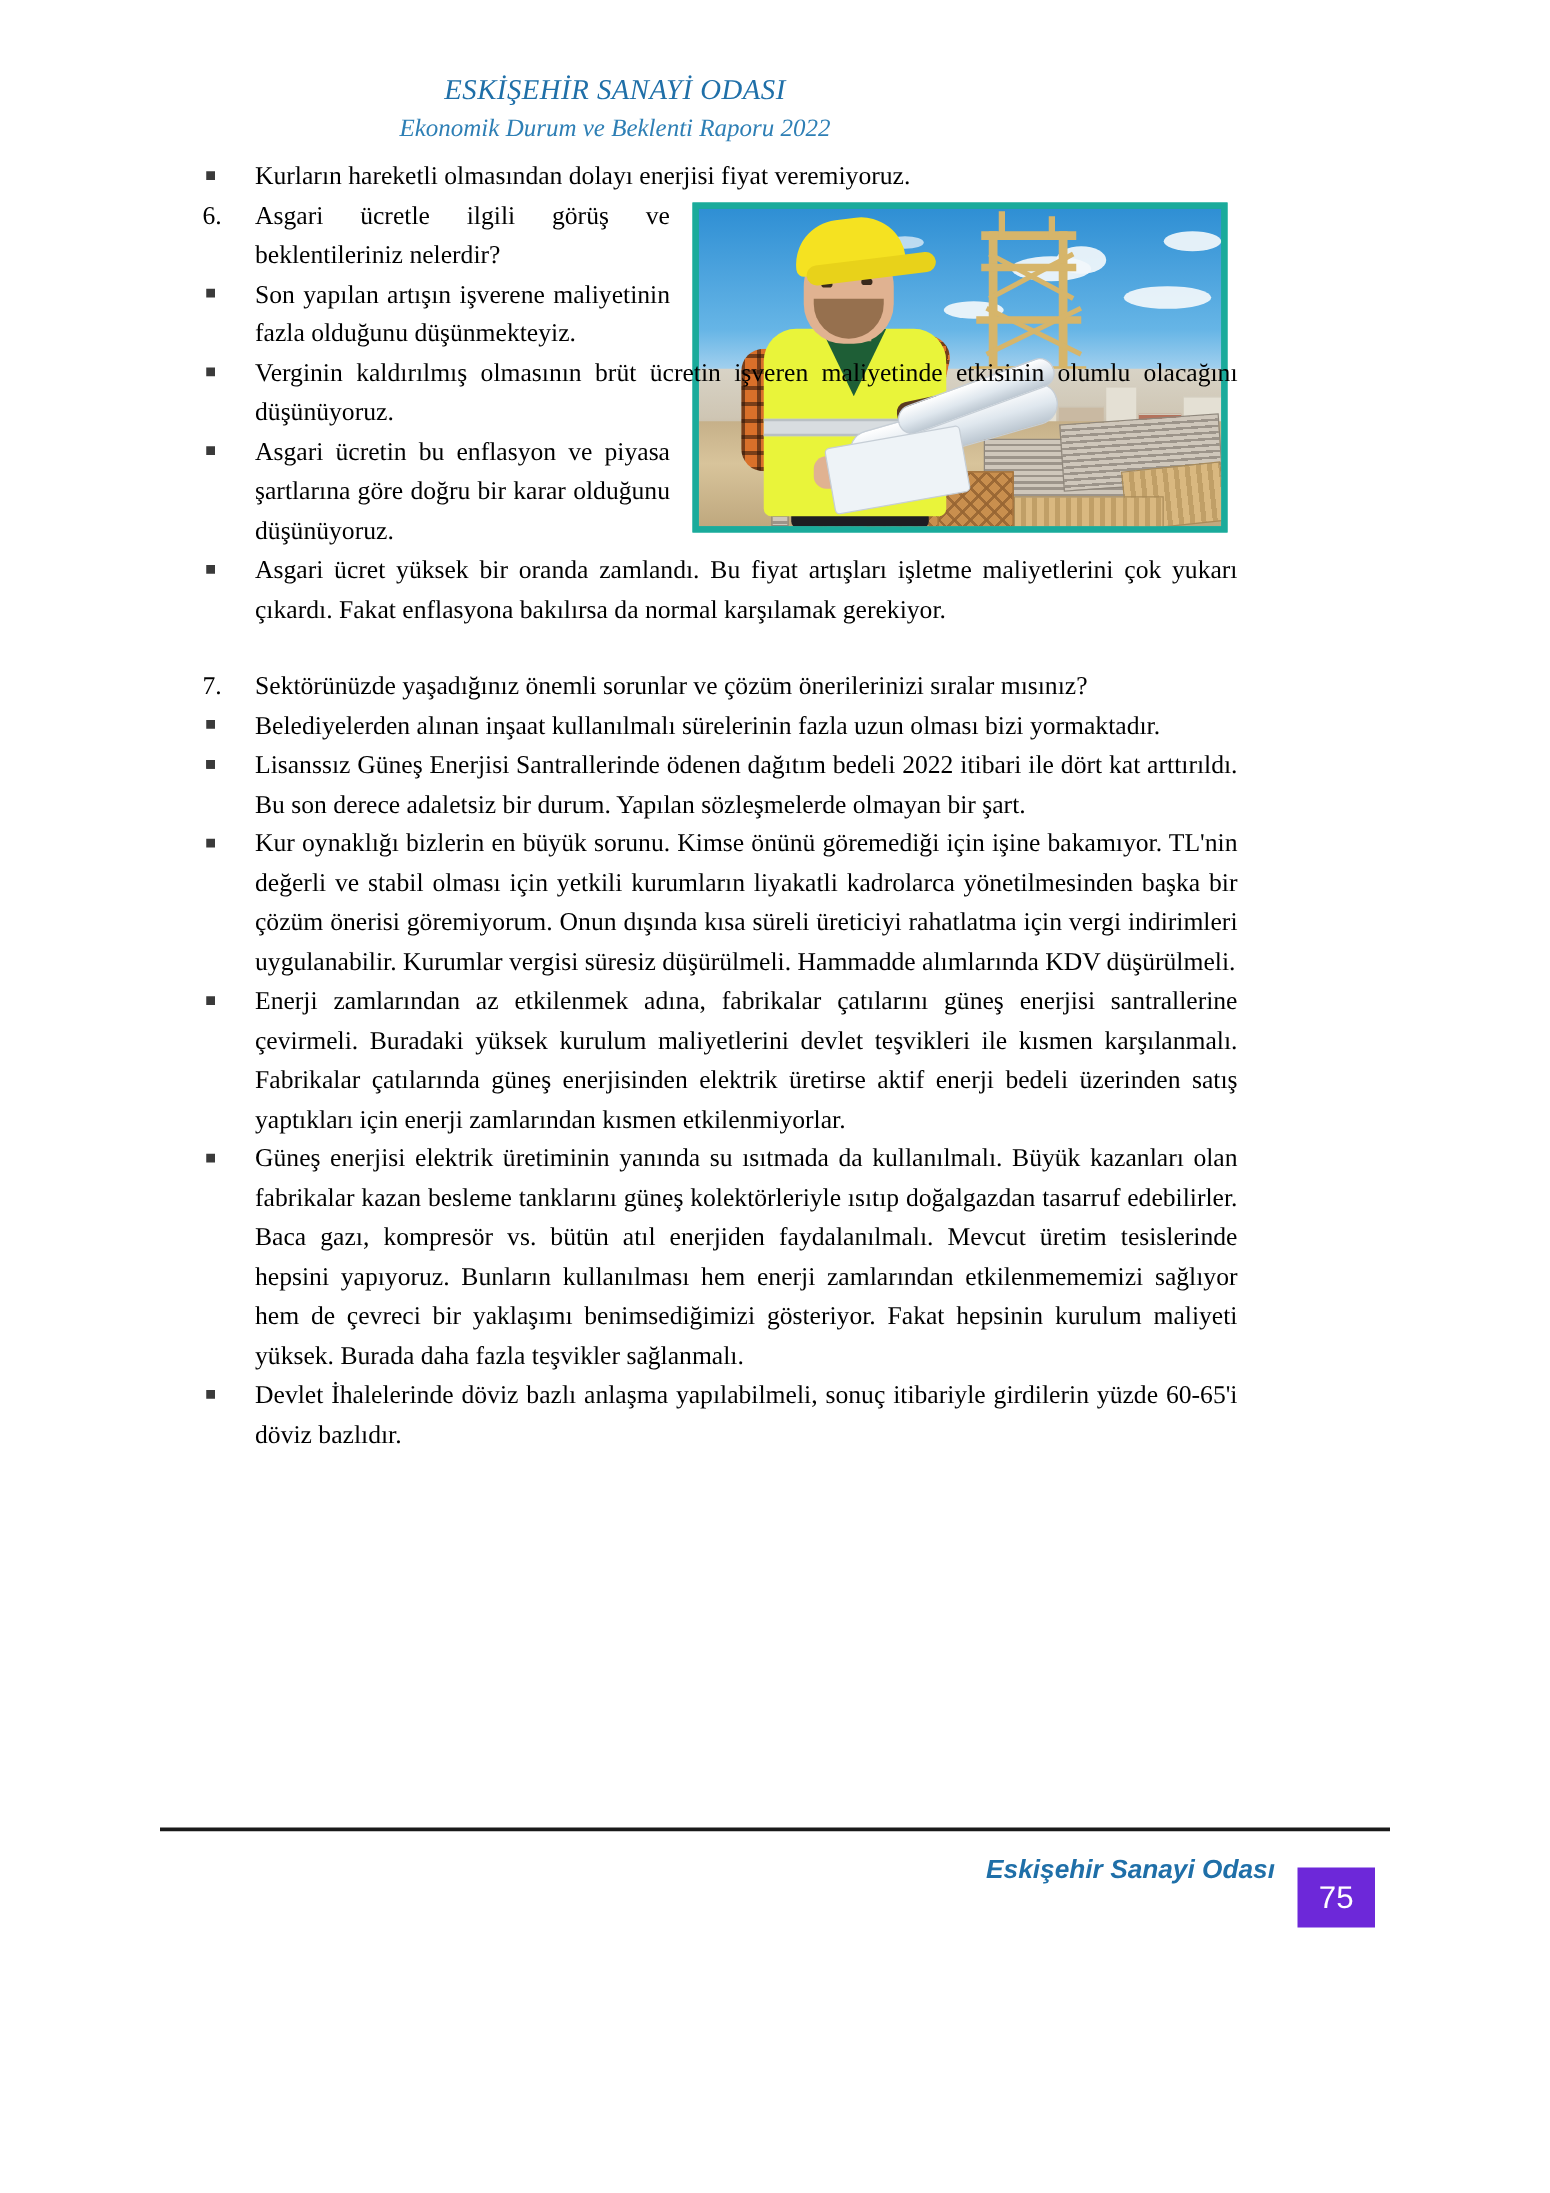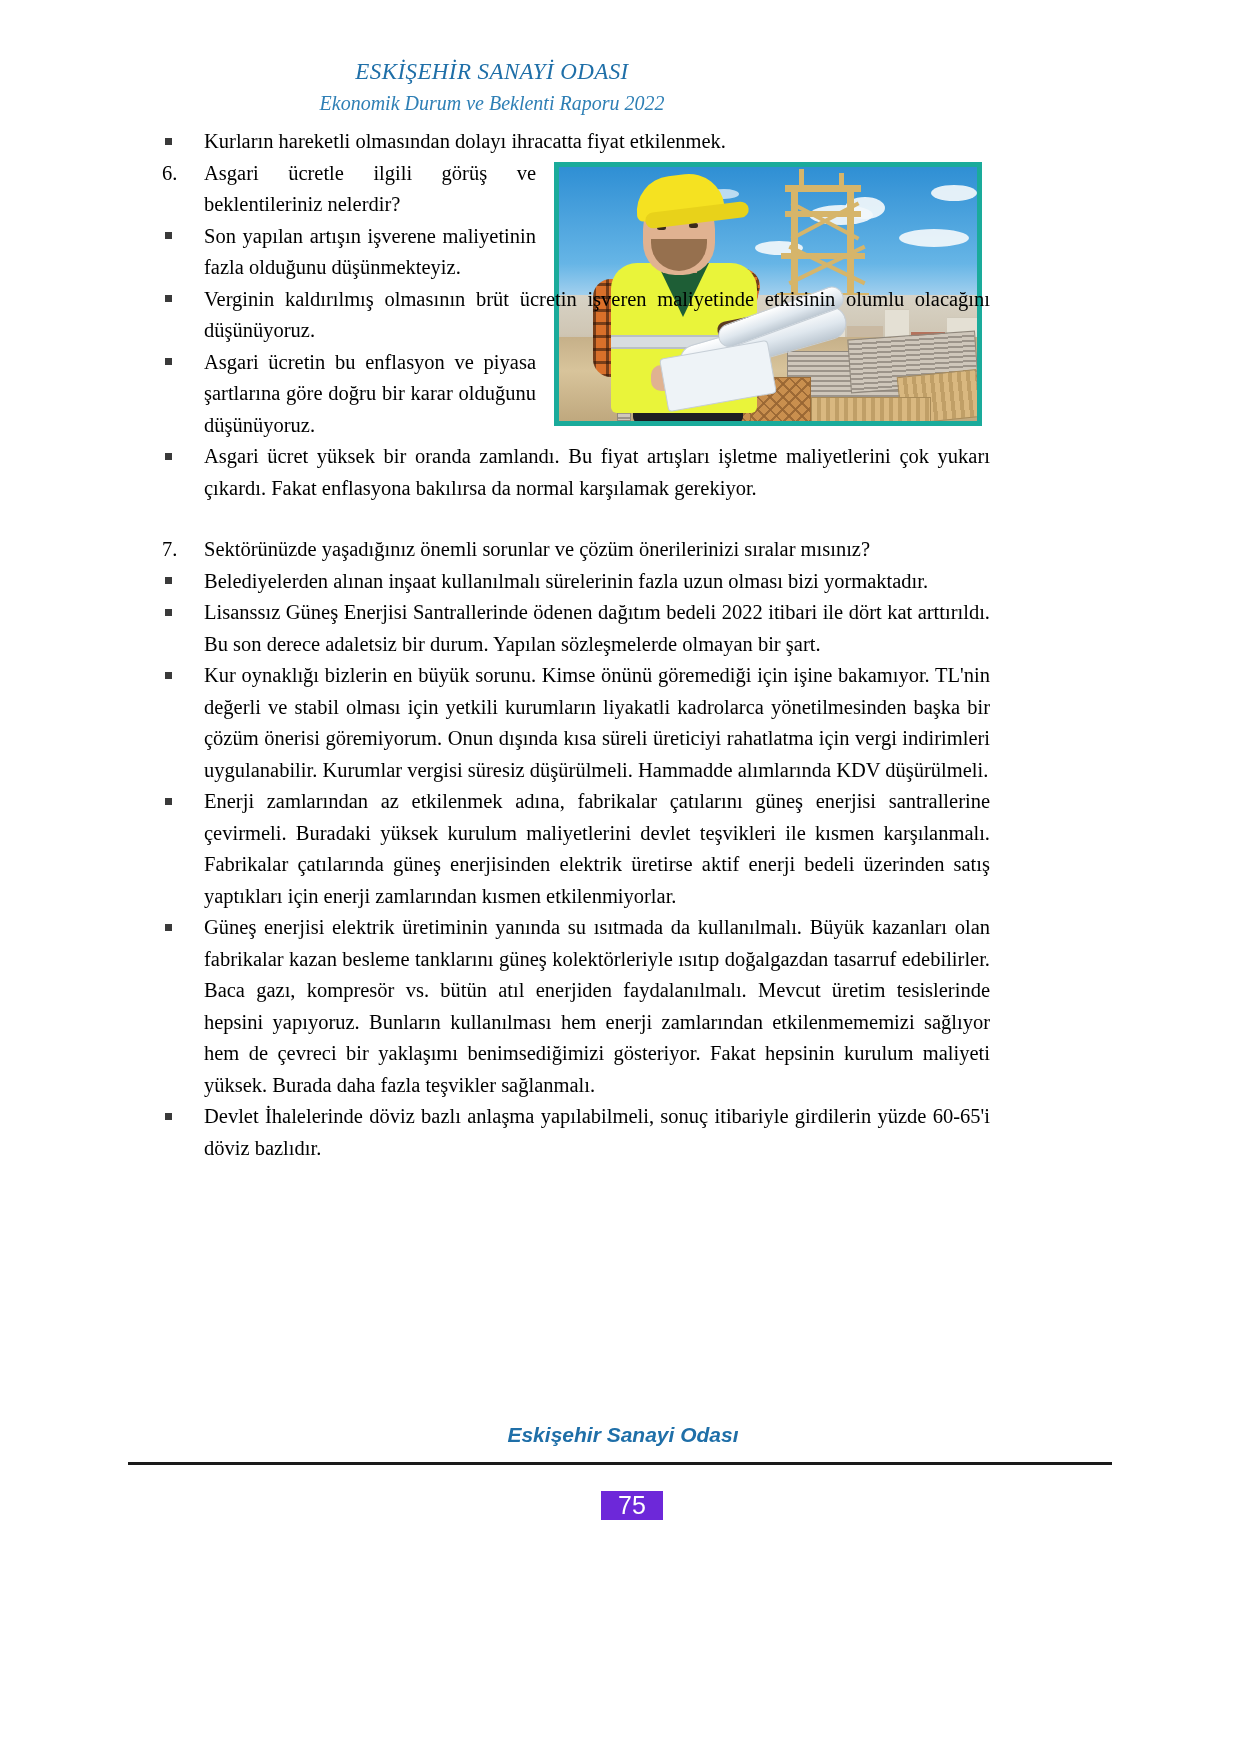--- a/index.html
+++ b/index.html
@@ -276,28 +276,27 @@
   .footer-rule {
     position: absolute;
     left: 128px;
     top: 1462px;
     width: 984px;
     height: 3px;
     background: #1a1a1a;
   }
   .footer {
     position: absolute;
-    left: 140px;
+    left: 116px;
     top: 1472px;
     width: 984px;
     height: 48px;
     display: flex;
     align-items: center;
     justify-content: flex-end;
-    flex-direction: column;
   }
   .footer-label {
     font-family: "Liberation Sans", "DejaVu Sans", sans-serif;
     font-style: italic;
     font-weight: bold;
     font-size: 21px;
     color: #1f6fa8;
     padding-right: 18px;
     white-space: nowrap;
   }
@@ -394,21 +393,21 @@
         <div class="blueprint" style="left:104px;top:182px;width:110px;height:54px;transform:rotate(-10deg);"></div>
       </div>
 
     </div>
   </div>
 
   <div class="content">
 
     <div class="item full">
       <span class="marker"><span class="bullet-sq"></span></span>
-      <span class="txt">Kurların hareketli olmasından dolayı ihracatta fiyat etkilenmek.</span>
+      <span class="txt">Kurların hareketli olmasından dolayı enerjisi fiyat veremiyoruz.</span>
     </div>
 
     <div class="item narrow">
       <span class="marker num">6.</span>
       <span class="txt">Asgari ücretle ilgili görüş ve beklentileriniz nelerdir?</span>
     </div>
 
     <div class="item narrow">
       <span class="marker"><span class="bullet-sq"></span></span>
       <span class="txt">Son yapılan artışın işverene maliyetinin fazla olduğunu düşünmekteyiz.</span>

